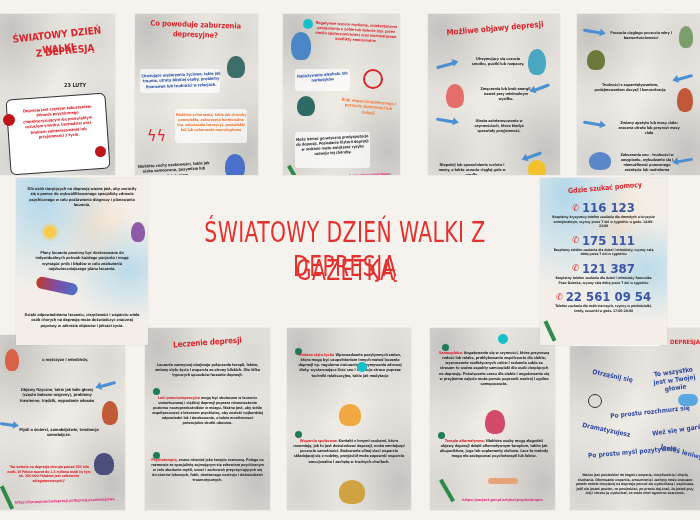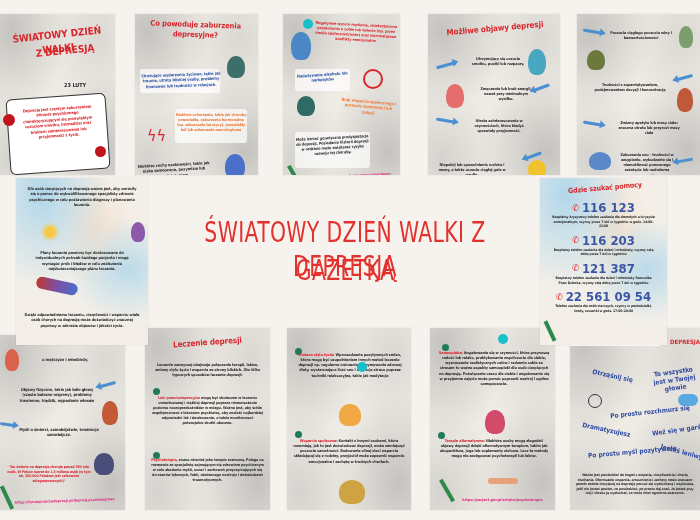--- a/index.html
+++ b/index.html
@@ -128,21 +128,21 @@
 <div class="card sky" style="left:540px;top:178px;width:127px;height:167px;z-index:2;">
   <div class="t red" style="position:absolute;left:10px;top:6px;width:110px;font-size:7px;transform:rotate(-5deg);">Gdzie szukać pomocy</div>
   <div style="position:absolute;left:2px;top:18px;width:123px;">
     <div class="phone-row">
         <span class="phone-ic">✆</span>
         <span class="phone-num">116 123</span>
       </div>
     <div class="t dark tiny" style="padding:0 10px;font-size:3.4px;">Bezpłatny kryzysowy telefon zaufania dla dorosłych w kryzysie emocjonalnym, czynny przez 7 dni w tygodniu w godz. 14:00–22:00</div>
     <div class="phone-row">
         <span class="phone-ic">✆</span>
-        <span class="phone-num">116 203</span>
+        <span class="phone-num">175 111</span>
       </div>
     <div class="t dark tiny" style="padding:0 10px;font-size:3.4px;">Bezpłatny telefon zaufania dla dzieci i młodzieży, czynny całą dobę przez 7 dni w tygodniu</div>
     <div class="phone-row">
         <span class="phone-ic">✆</span>
         <span class="phone-num">121 387</span>
       </div>
     <div class="t dark tiny" style="padding:0 10px;font-size:3.4px;">Bezpłatny telefon zaufania dla dzieci i młodzieży Rzecznika Praw Dziecka, czynny całą dobę przez 7 dni w tygodniu</div>
     <div class="phone-row">
         <span class="phone-ic">✆</span>
         <span class="phone-num">22 561 09 54</span>

